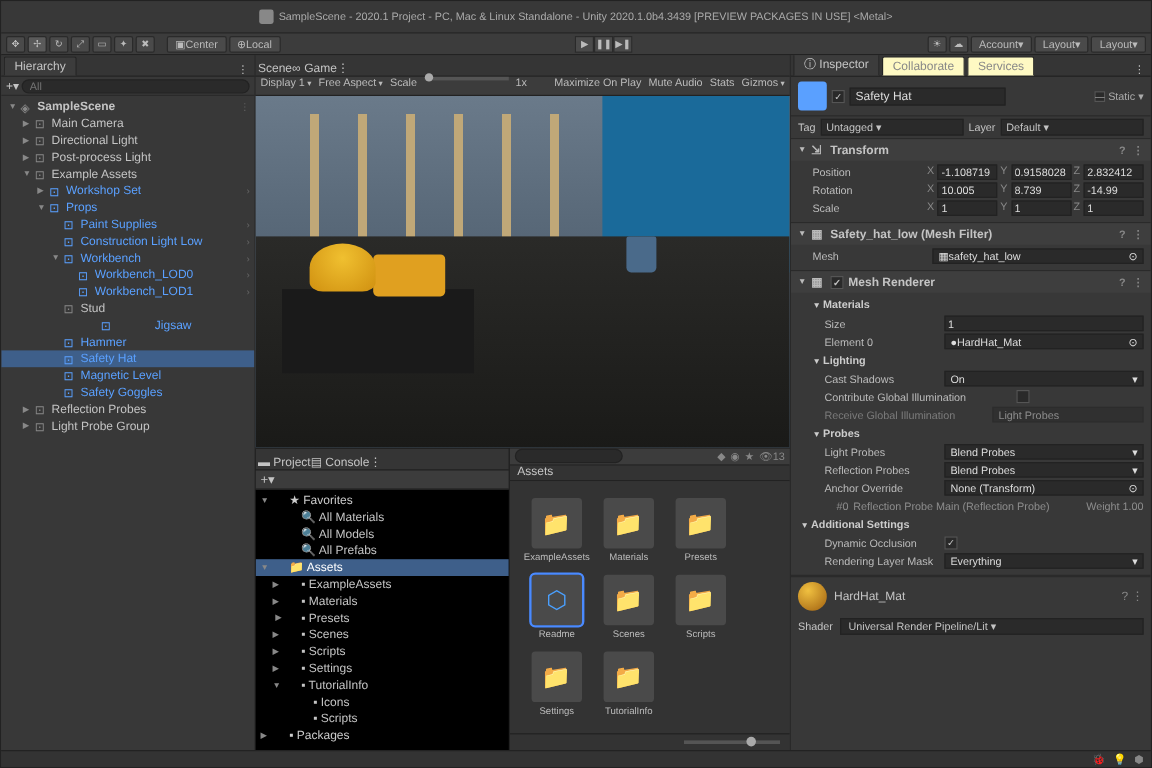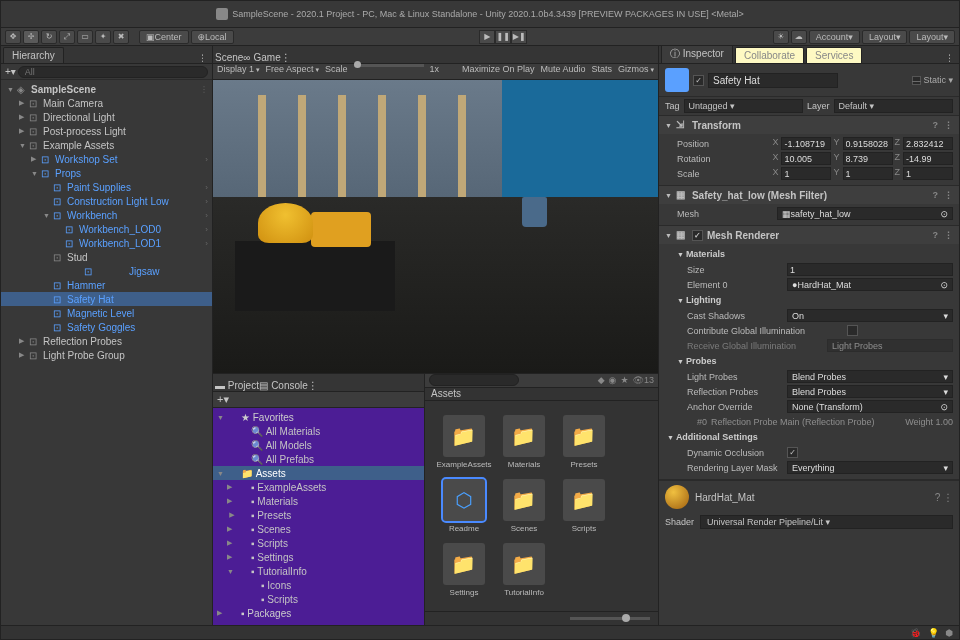--- a/index.html
+++ b/index.html
@@ -43,21 +43,21 @@
 .scene-toolbar .drop::after{content:" ▾"; font-size:7px;}
 .scene-view { flex:1; background:linear-gradient(180deg,#6a7a8a 0%,#3a4a5a 100%); position:relative; overflow:hidden; }
 .scene-view .floor { position:absolute; bottom:0; left:0; right:0; height:60%; background:linear-gradient(180deg,#2a2a28 0%,#1a1a18 100%); }
 .scene-view .wall { position:absolute; top:0; right:0; width:35%; height:50%; background:#1a6a9a; }
 .scene-view .frame { position:absolute; top:5%; left:10%; width:50%; height:40%; background:repeating-linear-gradient(90deg,#c0a878 0 8px,transparent 8px 40px); }
 .scene-view .hardhat { position:absolute; top:42%; left:10%; width:55px; height:40px; background:radial-gradient(ellipse at 50% 30%,#f0c030,#d09010); border-radius:50% 50% 20% 20%; }
 .scene-view .table { position:absolute; top:55%; left:5%; width:160px; height:70px; background:#1a1a1a; }
 .scene-view .saw { position:absolute; top:45%; left:22%; width:60px; height:35px; background:#e0a020; border-radius:4px; }
 .scene-view .bucket { position:absolute; top:40%; right:25%; width:25px; height:30px; background:#4a6a8a; border-radius:2px 2px 4px 4px; }
 .bottom-panel { height:252px; display:flex; border-top:1px solid #222; }
-.bottom-left { width:212px; background:#4c1d95; border-right:1px solid #222; display:flex; flex-direction:column; }
+.bottom-left { width:212px; background:#000000; border-right:1px solid #222; display:flex; flex-direction:column; }
 .bottom-right { flex:1; background:#333; display:flex; flex-direction:column; }
 .proj-tabs { height:18px; background:#353535; display:flex; align-items:flex-end; padding:0 2px; border-bottom:1px solid #222; }
 .proj-toolbar { height:16px; background:#3c3c3c; display:flex; align-items:center; padding:0 4px; border-bottom:1px solid #222; }
 .proj-toolbar .plus { font-size:11px; margin-right:4px; }
 .proj-toolbar input { flex:1; height:12px; background:#2a2a2a; border:1px solid #222; border-radius:8px; font-size:9px; color:#bbb; padding:0 6px; max-width:90px; }
 .proj-toolbar .right { margin-left:auto; display:flex; gap:4px; font-size:9px; color:#888; }
 .proj-tree { flex:1; overflow:auto; padding:2px 0; }
 .ptree-row { display:flex; align-items:center; height:14px; padding-left:4px; font-size:10px; }
 .ptree-row.head { color:#ccc; }
 .ptree-row.sel { background:#3e5f8a; color:#fff; }

